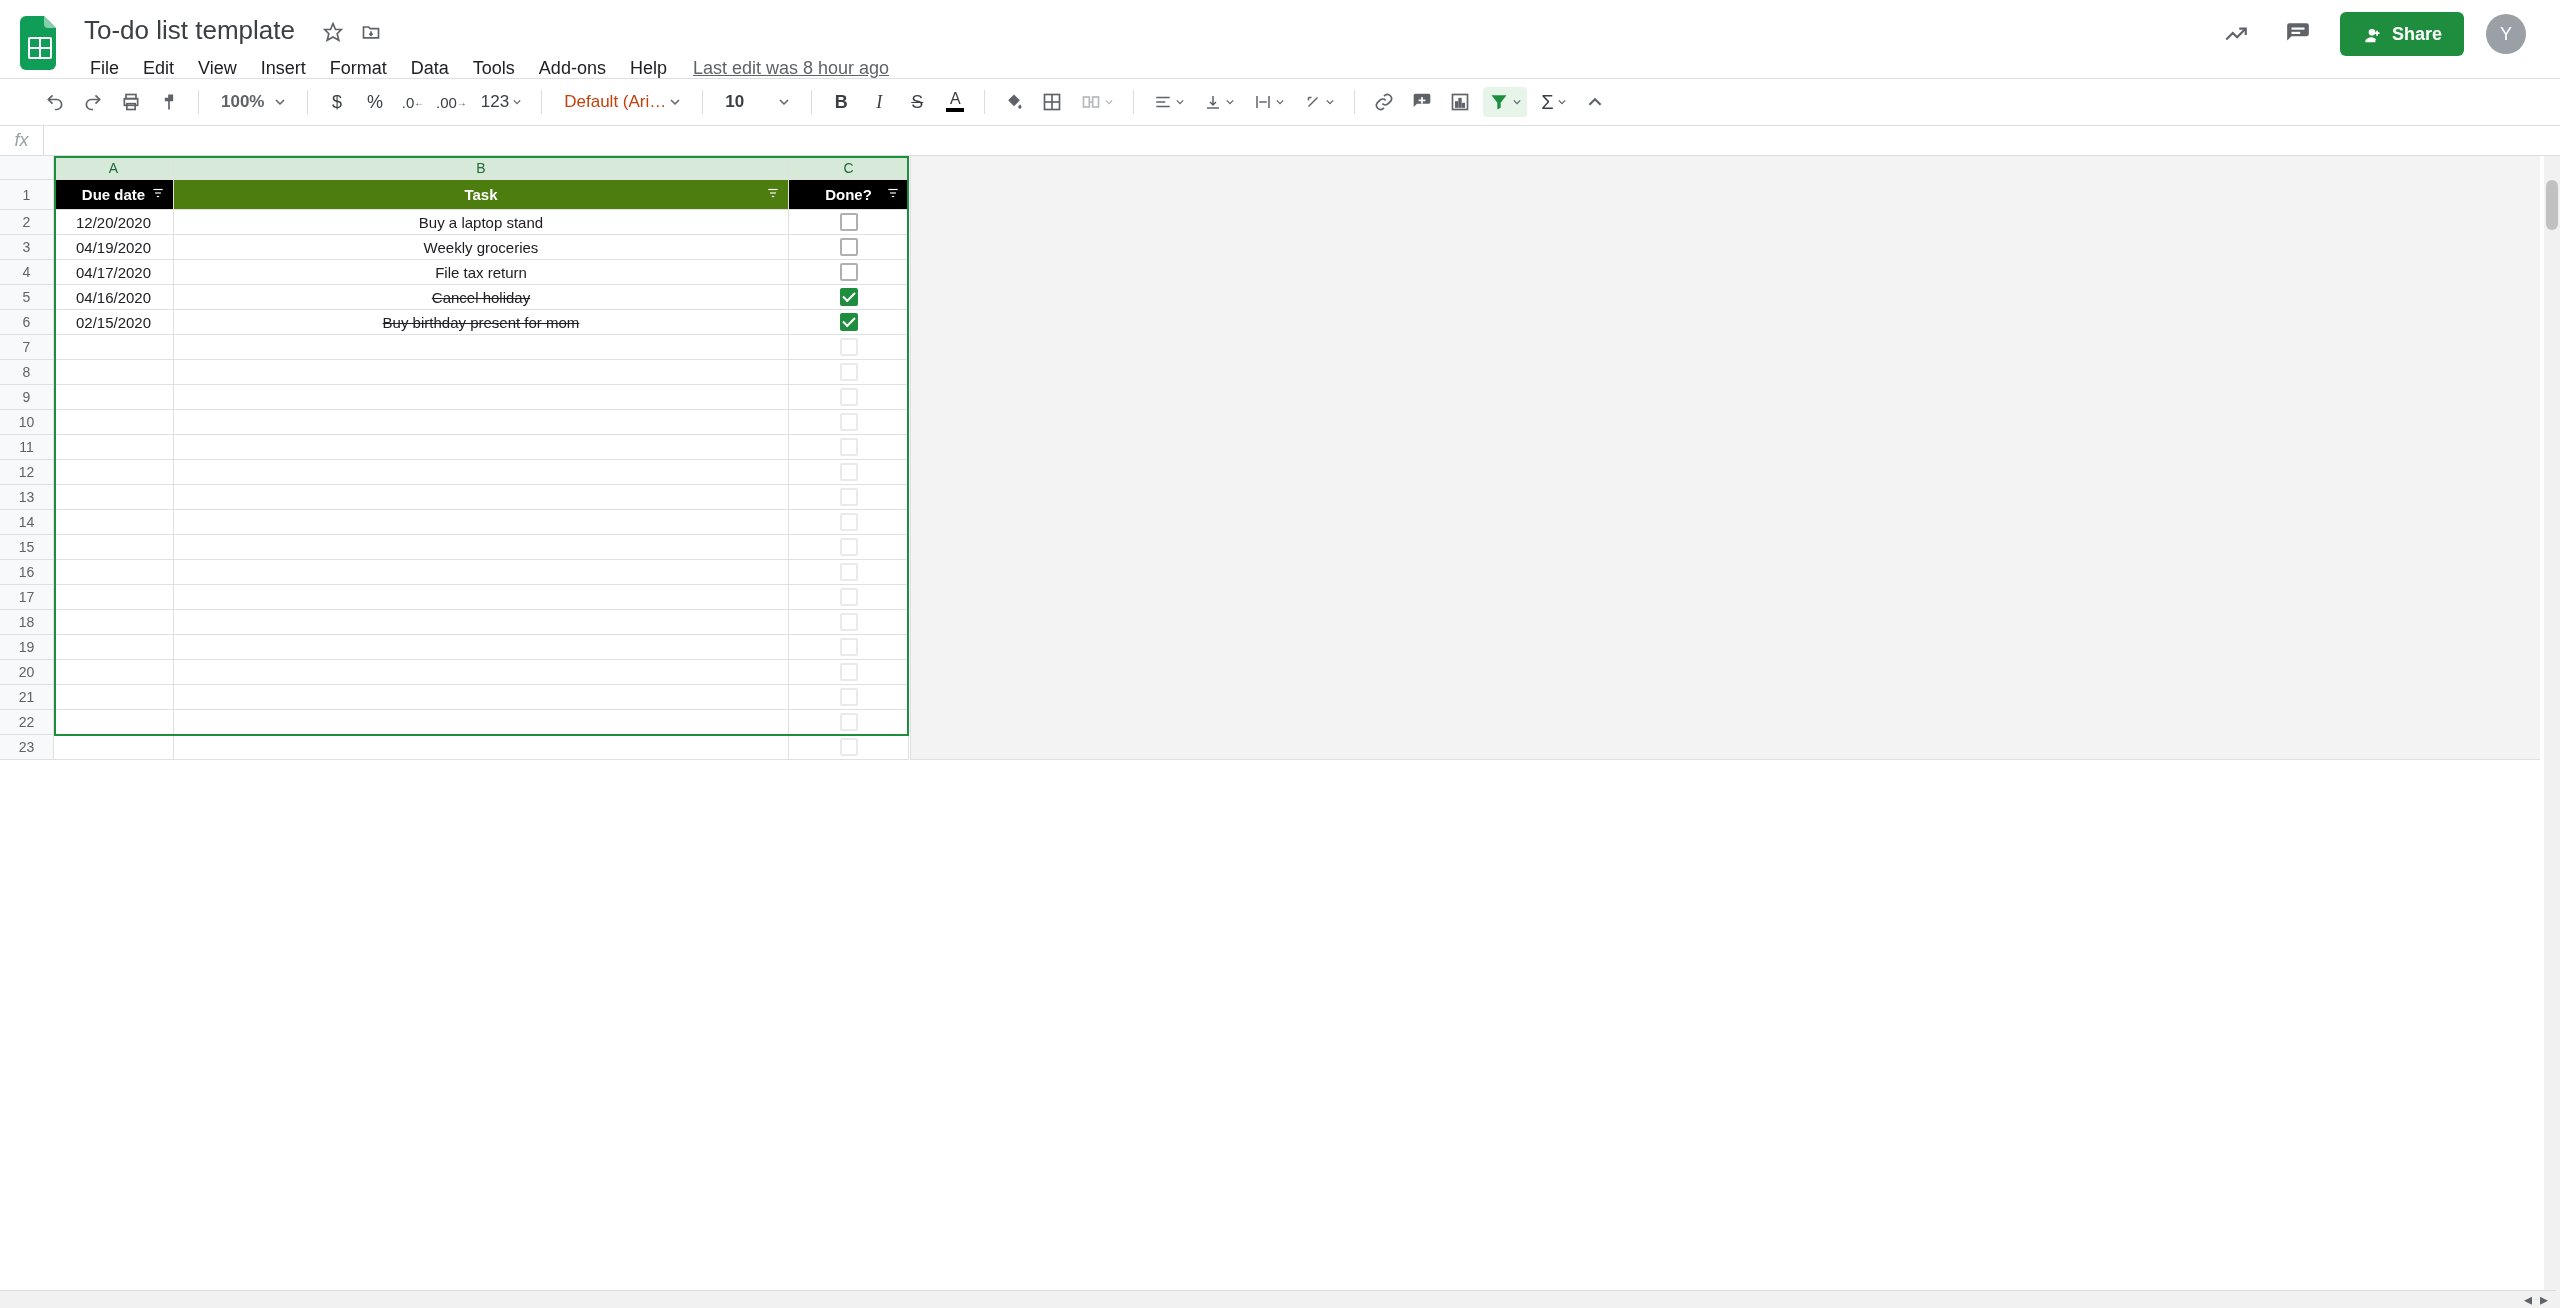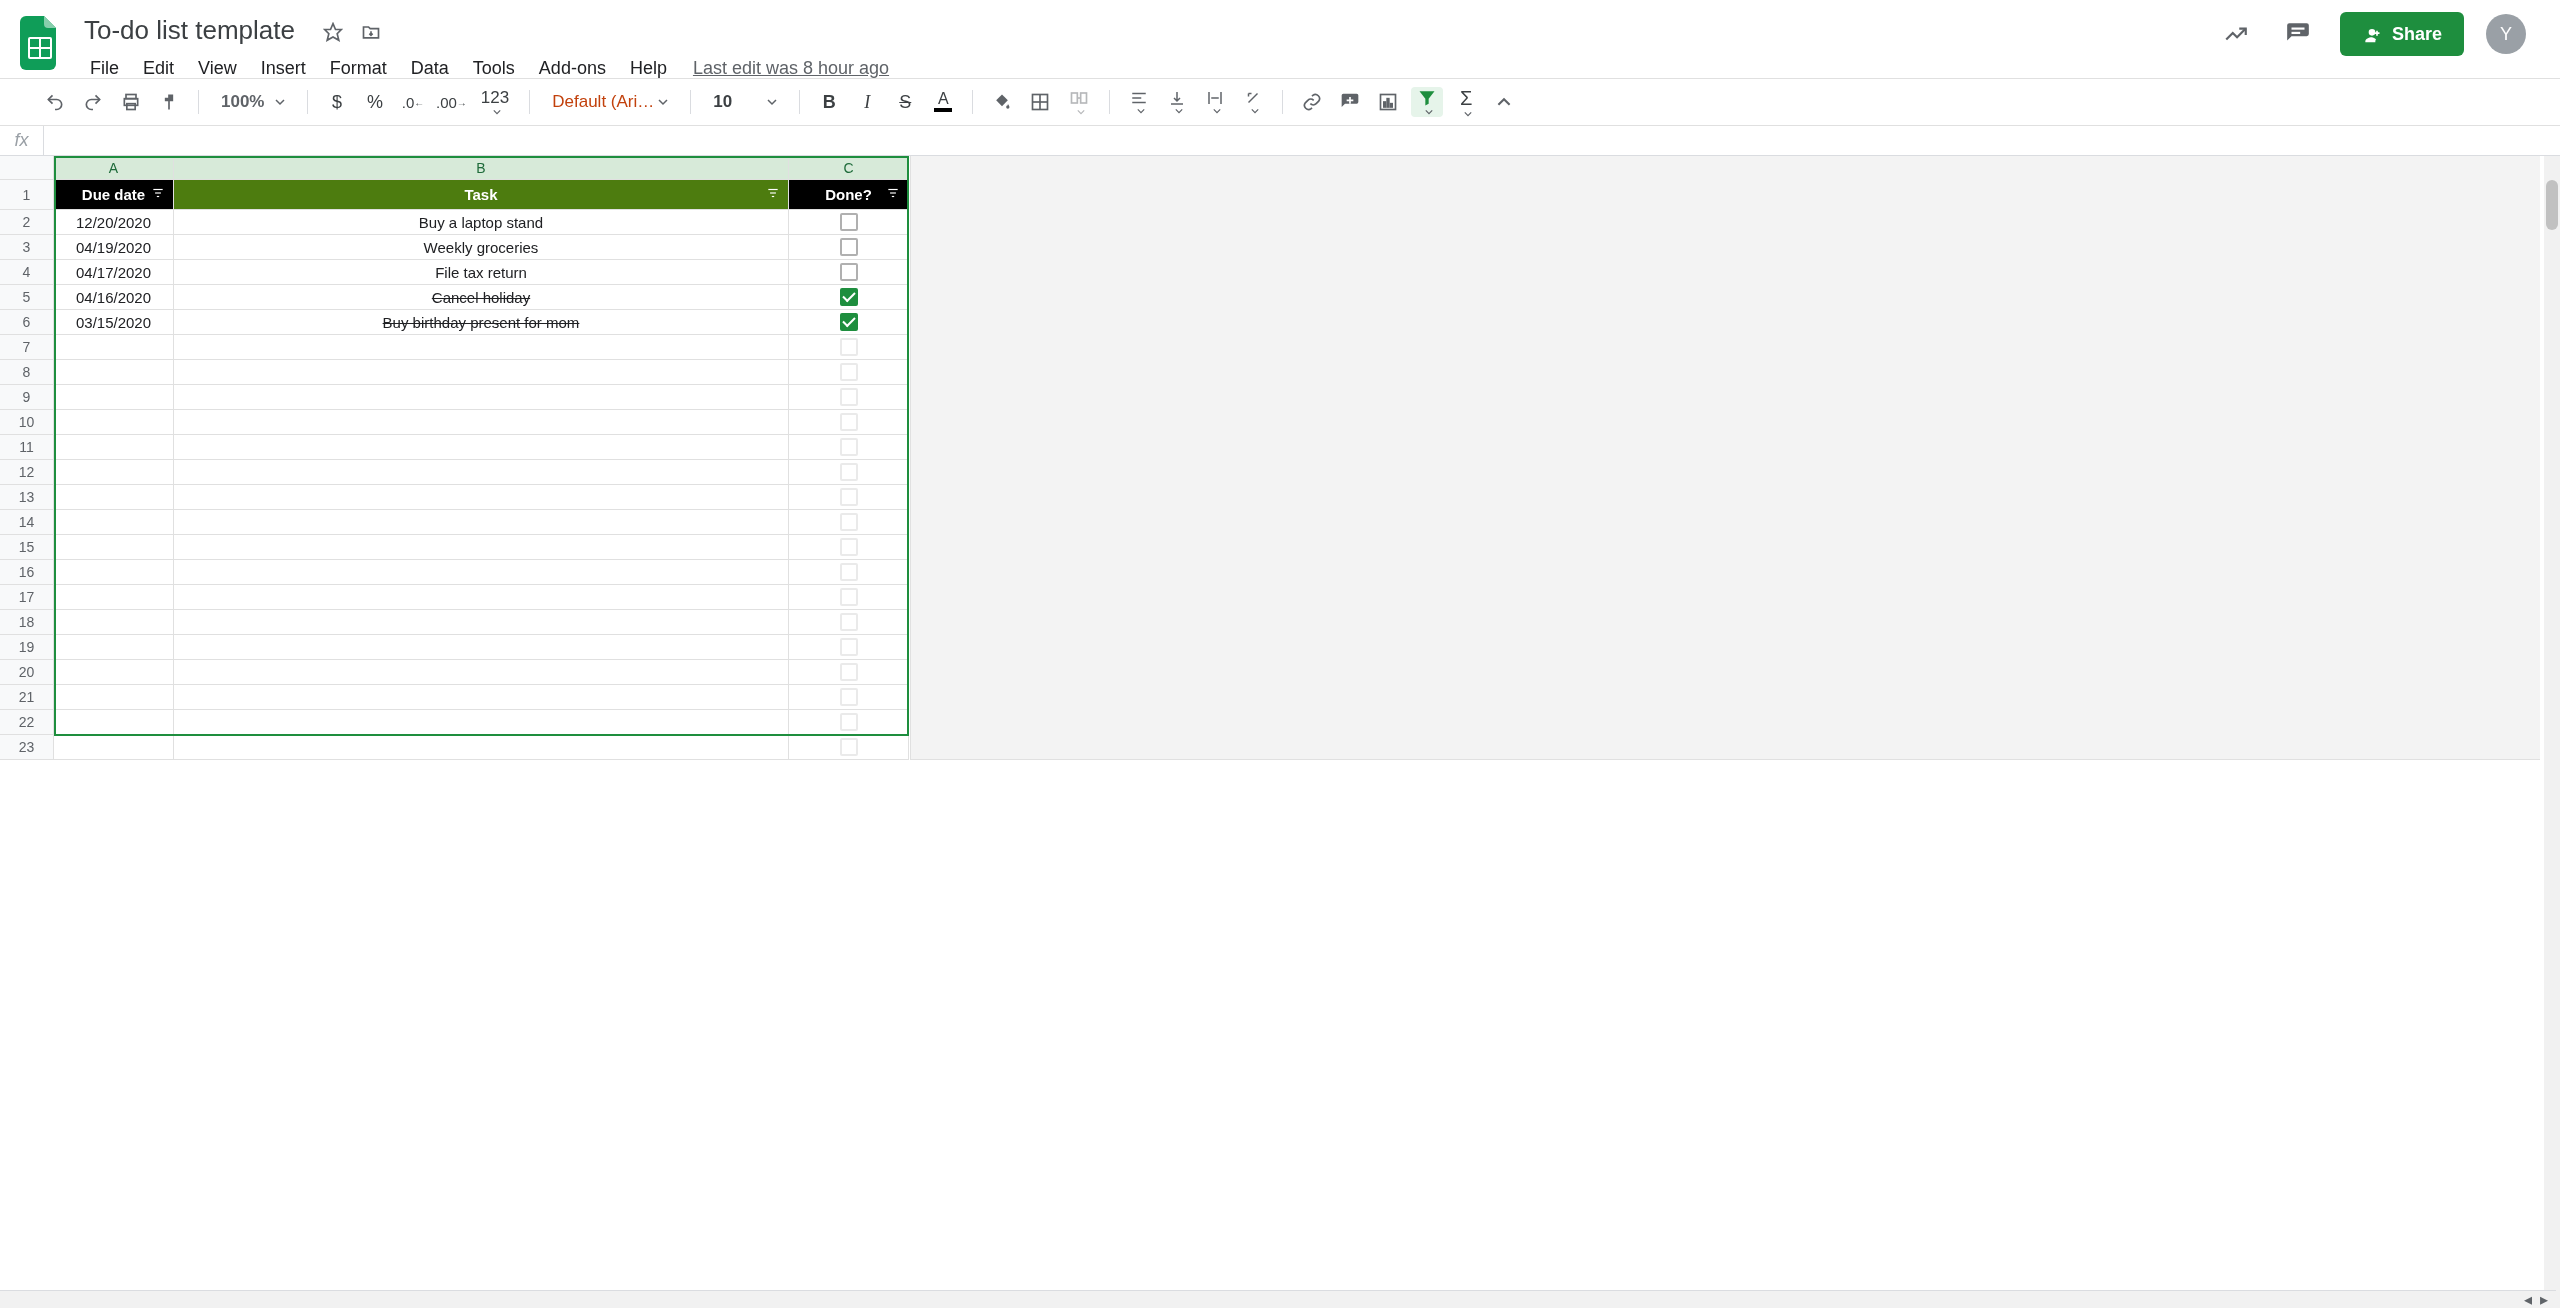--- a/index.html
+++ b/index.html
@@ -19,21 +19,21 @@
   #header-right .hicon { width:40px; height:40px; display:flex; align-items:center; justify-content:center; color:#5f6368; margin-right:22px; }
   #share-btn { background:#1e8e3e; color:#fff; border:none; border-radius:6px; height:44px; padding:0 22px; font-size:18px; font-weight:600; display:flex; align-items:center; margin-right:22px; cursor:pointer; }
   #share-btn svg { margin-right:10px; }
   #avatar { width:40px; height:40px; border-radius:50%; background:#9aa0a6; color:#fff; display:flex; align-items:center; justify-content:center; font-size:18px; }
   
   #toolbar { height:48px; border-top:1px solid #e0e0e0; border-bottom:1px solid #e0e0e0; display:flex; align-items:center; padding:0 24px 0 36px; font-size:17px; color:#5f6368; }
   #toolbar .tgrp { display:flex; align-items:center; height:100%; }
   #toolbar .sep { width:1px; height:24px; background:#dadce0; margin:0 10px; }
   #toolbar .tbtn { min-width:30px; height:30px; display:flex; align-items:center; justify-content:center; margin:0 4px; border-radius:4px; cursor:pointer; position:relative; }
   #toolbar .tbtn.active { background:#e6f4ea; }
-  #toolbar .drop { padding:0 6px; display:flex; align-items:center;flex-direction:column; }
+  #toolbar .drop { padding:0 6px; display:flex; align-items:center; }
   #toolbar .caret { margin-left:4px; }
   #toolbar .wide { min-width:80px; justify-content:space-between; padding:0 8px;font-weight:bold; }
   #collapse-toolbar { margin-left:auto; }
   
   #fxbar { height:30px; border-bottom:1px solid #dadce0; display:flex; align-items:center; }
   #fxbar .fx { width:44px; text-align:center; font-style:italic; color:#9aa0a6; font-size:18px; border-right:1px solid #dadce0; height:100%; display:flex; align-items:center; justify-content:center; }
   #fxbar input { border:none; outline:none; flex:1; height:100%; font-size:16px; padding-left:8px; }
   
   #gridwrap { position:relative; width:2560px; height:1152px; }
   #grid { display:grid; grid-template-columns:54px 120px 615px 120px; position:absolute; left:0; top:0; }
@@ -377,21 +377,21 @@
       <div class="cell">
         <span class="chkbox "></span>
       </div>
       <div class="rowhdr">5</div>
       <div class="cell">04/16/2020</div>
       <div class="cell strk">Cancel holiday</div>
       <div class="cell">
         <span class="chkbox checked"></span>
       </div>
       <div class="rowhdr">6</div>
-      <div class="cell">03/15/2020</div>
+      <div class="cell">02/15/2020</div>
       <div class="cell strk">Buy birthday present for mom</div>
       <div class="cell">
         <span class="chkbox checked"></span>
       </div>
       <div class="rowhdr">7</div>
       <div class="cell"></div>
       <div class="cell"></div>
       <div class="cell">
         <span class="chkbox faint"></span>
       </div>

